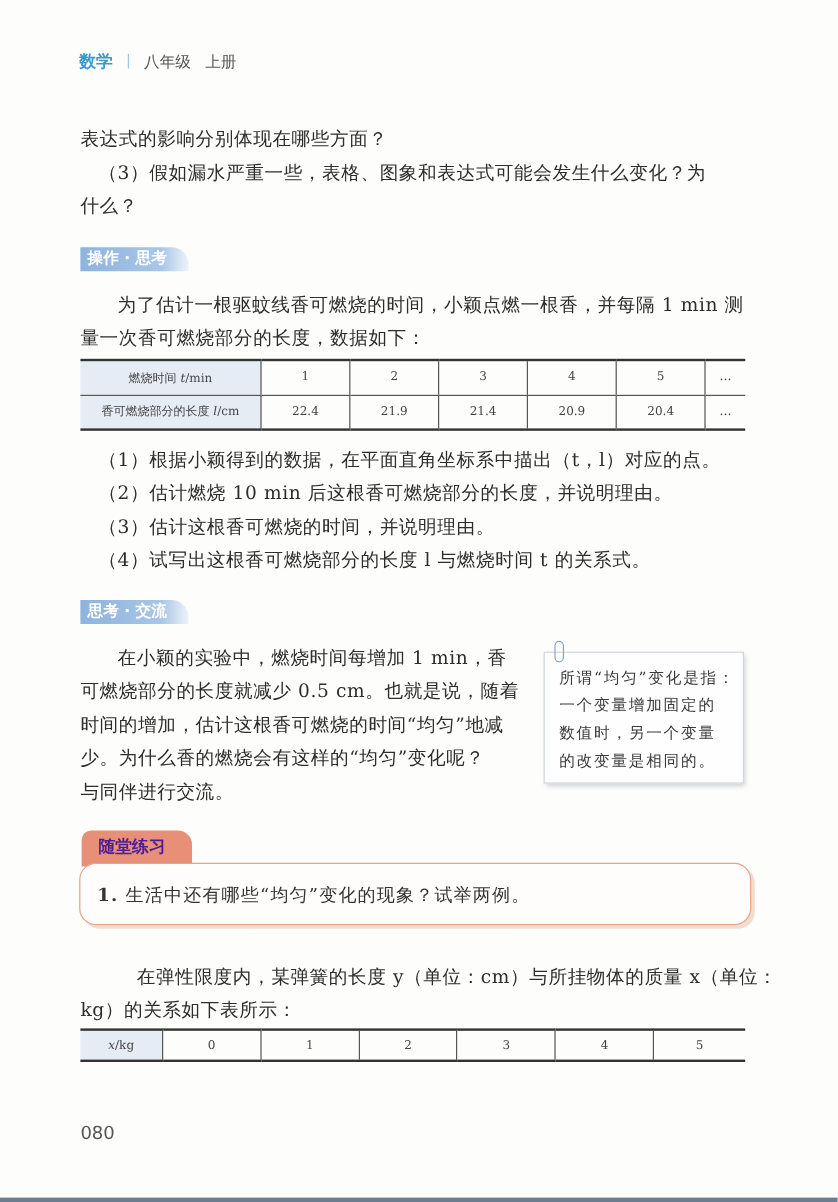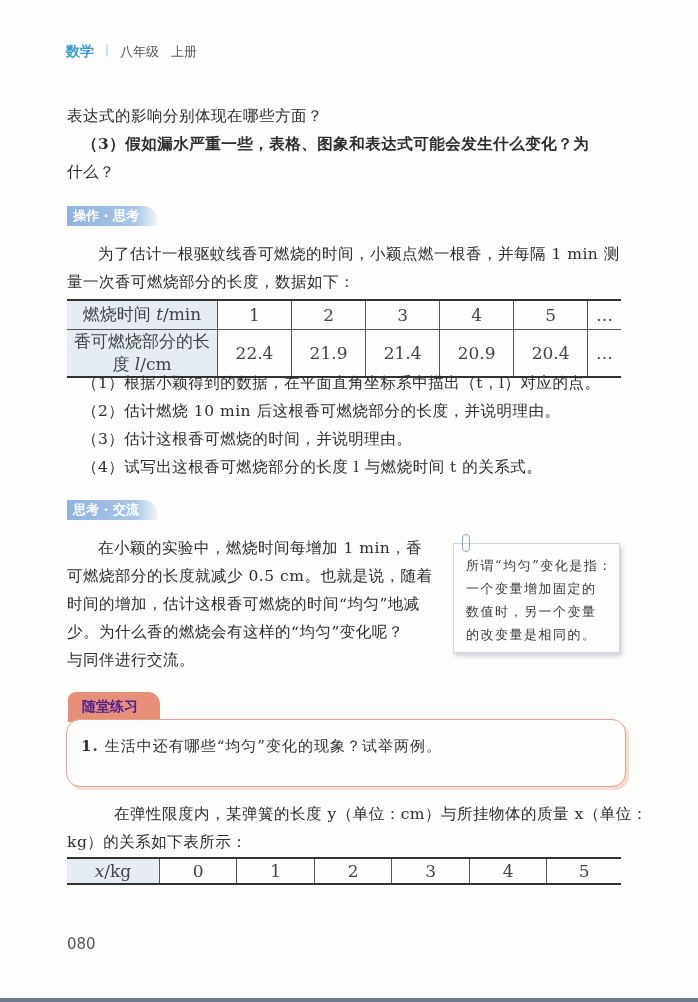--- a/index.html
+++ b/index.html
@@ -21,21 +21,21 @@
   .text { position: absolute; font-size: 15.5px; line-height: 28px; letter-spacing: 0.5px; color: #2d2d2d; }
 
   .section-tag {
     position: absolute; height: 20px; padding: 0 18px 0 6px;
     color: #fff; font-family: "DejaVu Sans", "Liberation Sans", sans-serif; font-size: 13px; font-weight: bold;
     line-height: 20px;
     background: linear-gradient(90deg, #8eb3dd 0%, #a8c6e8 75%, rgba(200,220,240,0.3) 100%);
     border-radius: 0 14px 0 0;
   }
 
-  table.data { position: absolute; border-collapse: collapse; font-size: 17px; color: #444; }
+  table.data { position: absolute; border-collapse: collapse; font-size: 10px; color: #444; }
   table.data td { border-left: 1px solid #555; text-align: center; padding: 0; }
   table.data td:first-child { border-left: none; background: #e6ecf4; }
   table.data tr:first-child td { border-top: 2px solid #333; border-bottom: 1px solid #555; }
   table.data tr:last-child td { border-bottom: 2px solid #333; }
   .ital { font-style: italic; }
 
   .note {
     position: absolute; left: 453px; top: 543px; width: 167px; height: 110px;
     background: #fefefe; border: 1px solid #cfd6de;
     box-shadow: 2px 3px 4px rgba(120,130,145,0.35);
@@ -44,21 +44,21 @@
   }
   .clip { position: absolute; left: 462px; top: 534px; width: 6px; height: 16px; border: 1.5px solid #8aa6c4; border-radius: 4px; }
 
   .practice-tab {
     position: absolute; left: 68px; top: 692px; width: 92px; height: 30px;
     background: #e88f78; border-radius: 8px 12px 0 0;
     color: #4c1d95; font-family: "DejaVu Sans", "Liberation Sans", sans-serif; font-size: 14px; font-weight: bold;
     line-height: 28px; padding-left: 14px; box-sizing: border-box;
   }
   .practice-box {
-    position: absolute; left: 66px; top: 719px; width: 560px; height: 68px;
+    position: absolute; left: 66px; top: 719px; width: 560px; height: 52px;
     border: 1.5px solid #e2a48f; border-radius: 14px; background: #fffdfb;
     box-shadow: 3px 3px 0 #f3dcd0;
     font-size: 15px; line-height: 52px; letter-spacing: 1px; box-sizing: border-box; padding-left: 14px;
     color: #333;
   }
   .practice-box .num { font-weight: bold; margin-right: 6px; }
 
   .page-number { position: absolute; left: 67px; top: 935px; font-family: "DejaVu Sans", "Liberation Sans", sans-serif; font-size: 15px; color: #555; }
 </style>
 </head>
@@ -67,21 +67,21 @@
 <div class="page">
 
   <div class="header">
     <span class="subject">数学</span>
     <span class="sep">|</span>
     <span class="grade">八年级</span>
     <span class="volume">上册</span>
   </div>
 
   <div class="text" style="left:67px; top:102px;">表达式的影响分别体现在哪些方面？</div>
-  <div class="text" style="left:82px; top:130px;font-weight:bold;">（3）假如漏水严重一些，表格、图象和表达式可能会发生什么变化？为</div>
+  <div class="text" style="left:82px; top:130px;">（3）假如漏水严重一些，表格、图象和表达式可能会发生什么变化？为</div>
   <div class="text" style="left:67px; top:158px;">什么？</div>
 
   <div class="section-tag" style="left:67px; top:206px;">操作 · 思考</div>
 
   <div class="text" style="left:98px; top:240px;">为了估计一根驱蚊线香可燃烧的时间，小颖点燃一根香，并每隔 1 min 测</div>
   <div class="text" style="left:67px; top:268px;">量一次香可燃烧部分的长度，数据如下：</div>
 
   <table class="data" style="left:67px; top:299px; width:554px;">
     <tbody>
         <tr style="height:29px;">
@@ -130,21 +130,21 @@
   <div class="practice-box">
     <span class="num">1.</span><span>生活中还有哪些“均匀”变化的现象？试举两例。</span>
   </div>
 
   <div class="text" style="left:114px; top:800px;">在弹性限度内，某弹簧的长度 y（单位：cm）与所挂物体的质量 x（单位：</div>
   <div class="text" style="left:67px; top:828px;">kg）的关系如下表所示：</div>
 
   <table class="data" style="left:67px; top:857px; width:554px;">
     <tbody>
         <tr style="height:26px;">
-      <td style="width:92px;"><span class="ital">x</span><span>/kg</span></td>
+      <td style="width:68px;"><span class="ital">x</span><span>/kg</span></td>
       <td>0</td>
       <td>1</td>
       <td>2</td>
       <td>3</td>
       <td>4</td>
       <td>5</td>
     </tr>
   </tbody>
     </table>
 

